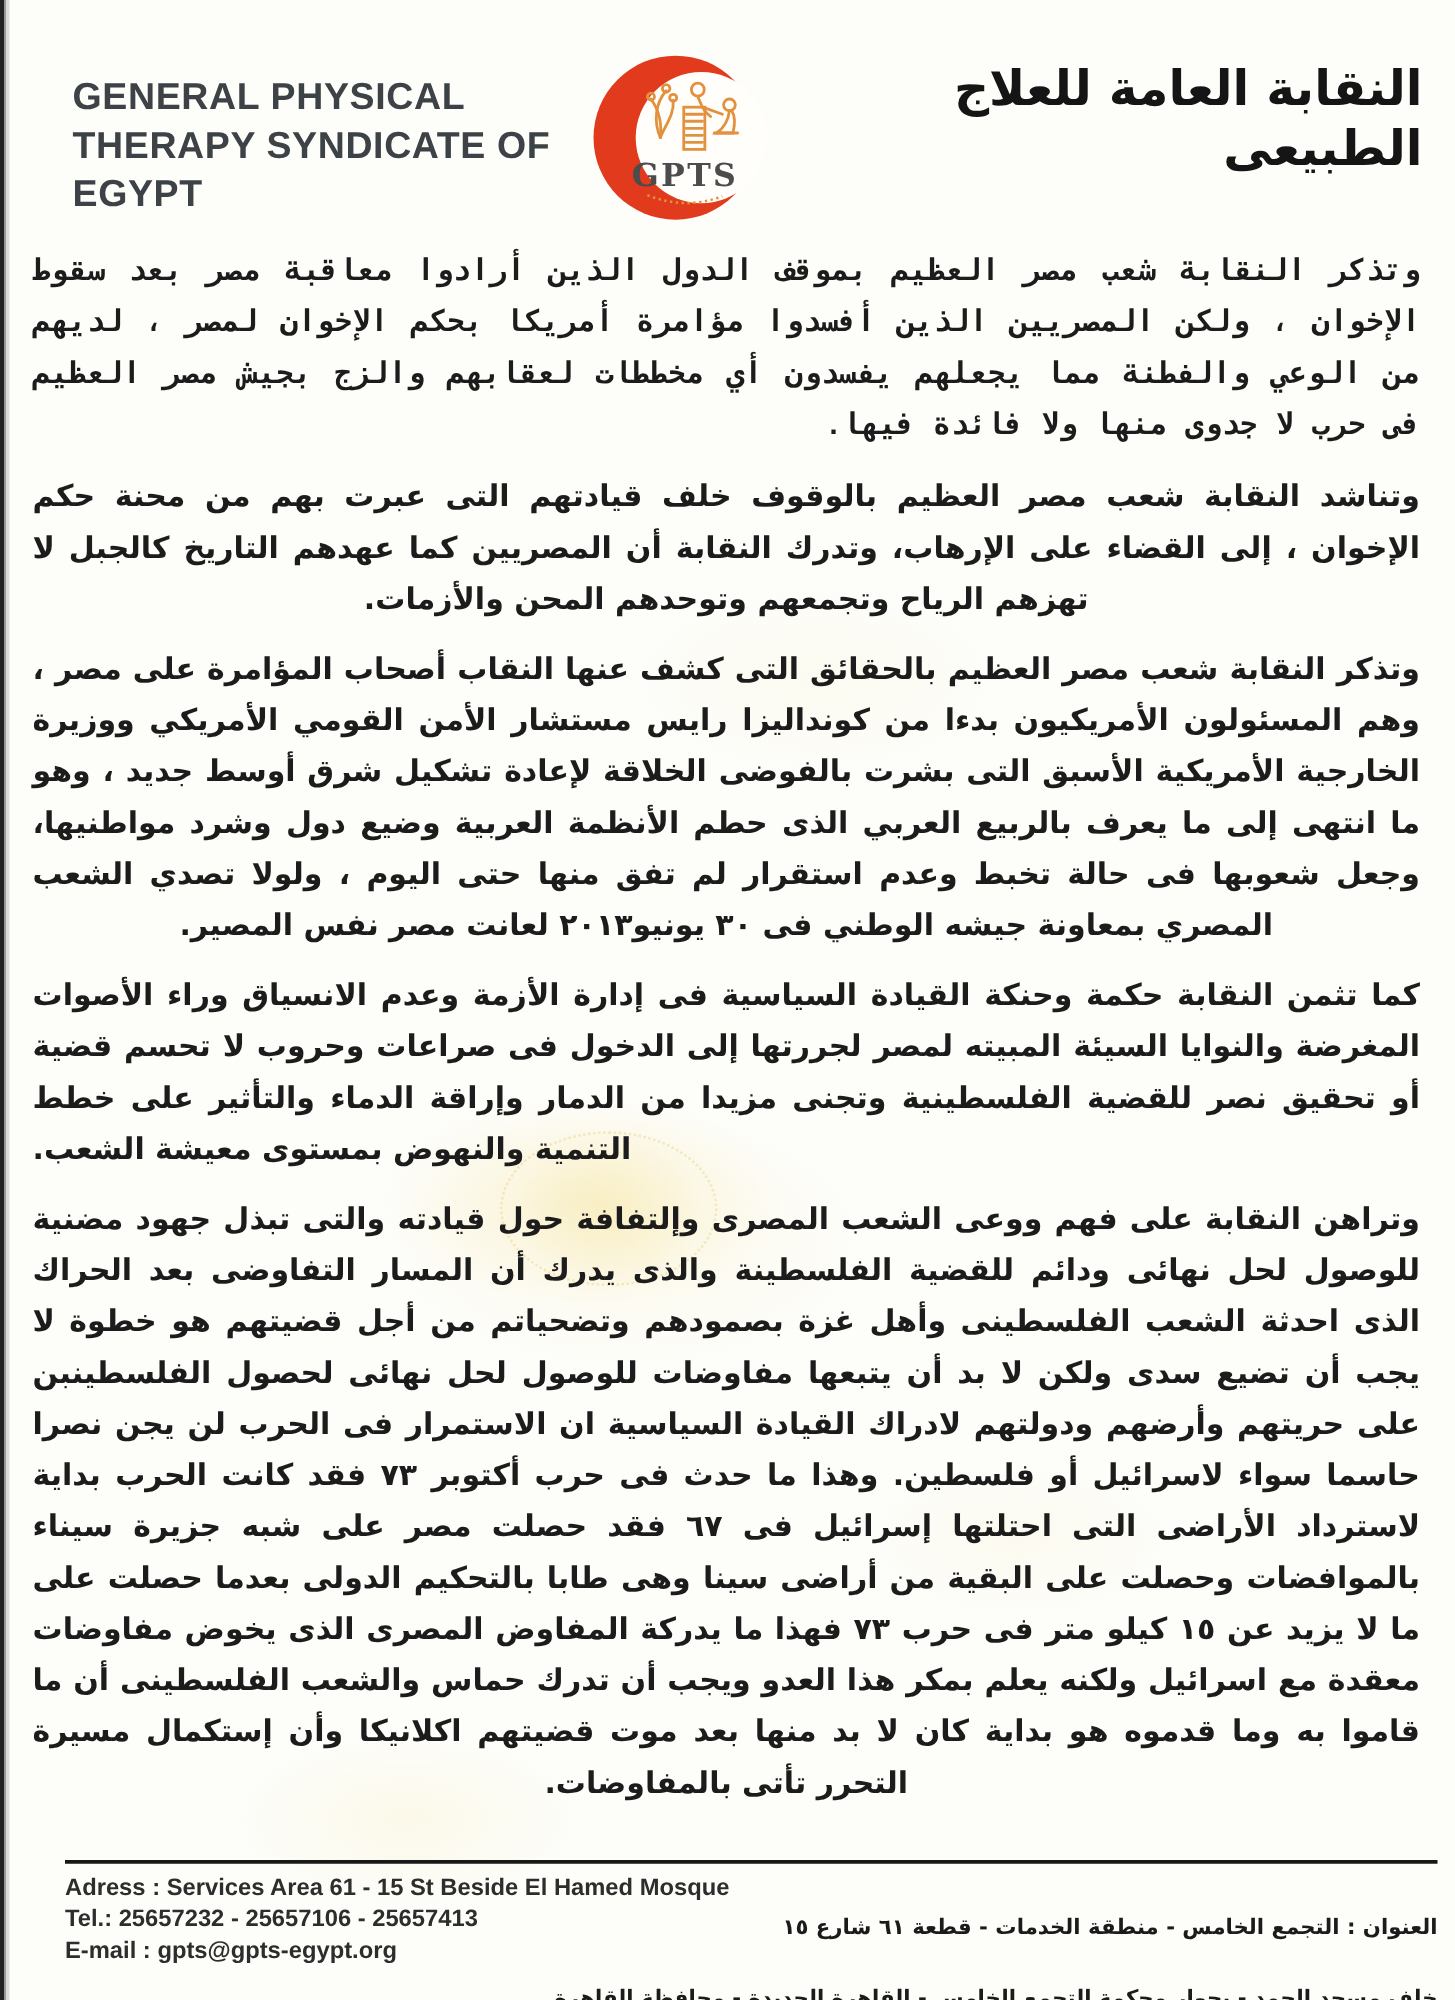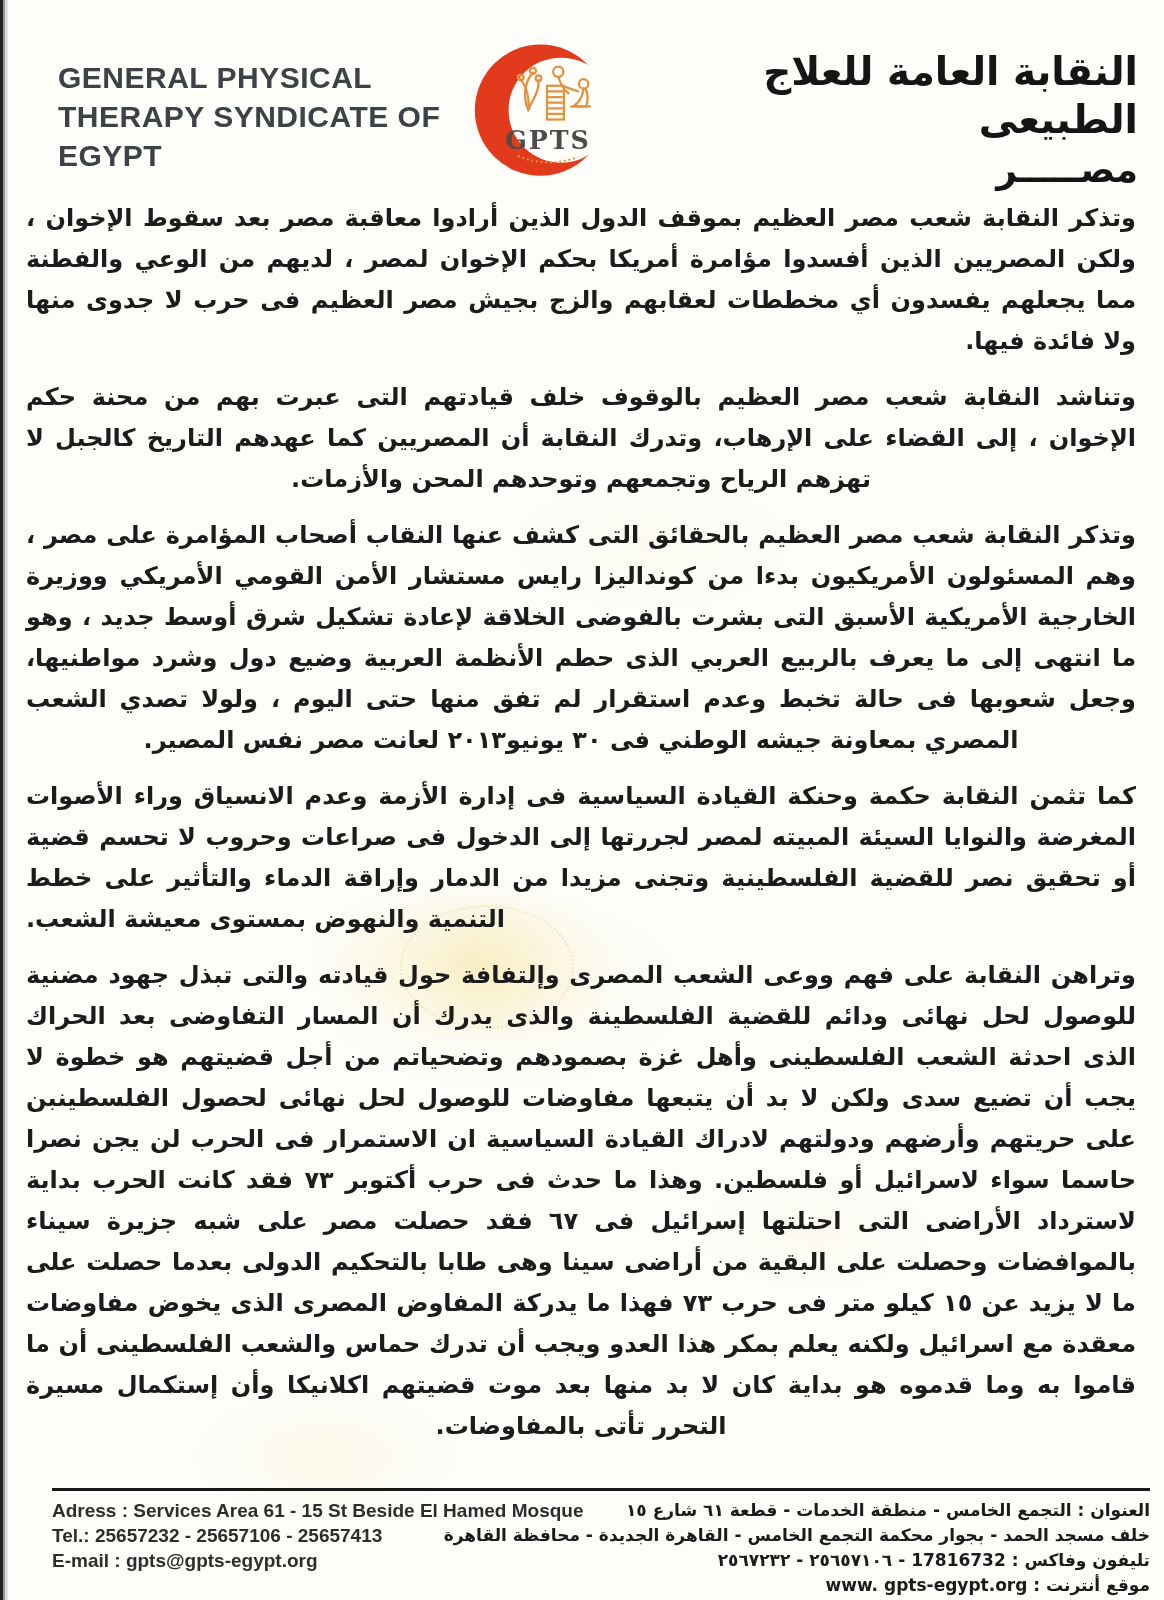--- a/index.html
+++ b/index.html
@@ -53,21 +53,21 @@
   .body-text{
     position:relative;z-index:2;
     margin:8px 28px 0 26px;
     direction:rtl;
     font-size:24px;font-weight:bold;
     line-height:41px;
     text-align:justify;
     color:#1c1c1c;
   }
   .body-text p{margin:0 0 15px 0;}
-  .last-right{text-align-last:right;}
+  .last-right{text-align-last:right;font-family:Liberation Mono, monospace;}
   .last-center{text-align-last:center;}
   .last-left{text-align-last:left;}
 
   
   .footer{
     position:absolute;left:0;right:0;top:1488px;z-index:2;
     border-top:3px solid #181818;
     margin:0 14px 0 52px;
     padding-top:7px;
     display:flex;justify-content:space-between;align-items:flex-start;
@@ -75,21 +75,21 @@
   .footer-en{
     width:46%;
     font-family:"Liberation Sans", sans-serif;
     font-weight:bold;font-size:19px;line-height:25px;color:#2d2d2d;
   }
   .footer-en div{white-space:nowrap;}
   .footer-ar{
     width:52%;direction:rtl;text-align:right;
     font-weight:bold;font-size:17px;line-height:25px;color:#1b1b1b;
   }
-  .footer-ar div{white-space:nowrap;}
+  .footer-ar div{white-space:nowrap;margin-top:32px;}
 </style>
 </head>
 <body>
 
 <div class="page">
 
   <div class="stamp-ghost"></div>
 
   <div class="header">
     <div class="en-title">GENERAL PHYSICAL THERAPY SYNDICATE OF EGYPT</div>
@@ -122,21 +122,20 @@
         </g>
 
         <text x="81" y="119" text-anchor="middle" font-family="DejaVu Serif, serif" font-size="27" font-weight="bold" letter-spacing="2" fill="#4c4c4c">GPTS</text>
 
         <path d="M49 127 q32 13 64 1" stroke="#e2923f" stroke-width="2.2" stroke-dasharray="2 3" fill="none"></path>
       </svg>
     </div>
 
     <div class="ar-title">
       <div class="l1">النقابة العامة للعلاج الطبيعى</div>
-      <div class="l2">مصـــــر</div>
     </div>
   </div>
 
   <div class="body-text">
     <p class="last-right">وتذكر النقابة شعب مصر العظيم بموقف الدول الذين أرادوا معاقبة مصر بعد سقوط الإخوان ، ولكن المصريين الذين أفسدوا مؤامرة أمريكا بحكم الإخوان لمصر ، لديهم من الوعي والفطنة مما يجعلهم يفسدون أي مخططات لعقابهم والزج بجيش مصر العظيم فى حرب لا جدوى منها ولا فائدة فيها.</p>
     <p class="last-center">وتناشد النقابة شعب مصر العظيم بالوقوف خلف قيادتهم التى عبرت بهم من محنة حكم الإخوان ، إلى القضاء على الإرهاب، وتدرك النقابة أن المصريين كما عهدهم التاريخ كالجبل لا تهزهم الرياح وتجمعهم وتوحدهم المحن والأزمات.</p>
     <p class="last-center">وتذكر النقابة شعب مصر العظيم بالحقائق التى كشف عنها النقاب أصحاب المؤامرة على مصر ، وهم المسئولون الأمريكيون بدءا من كونداليزا رايس مستشار الأمن القومي الأمريكي ووزيرة الخارجية الأمريكية الأسبق التى بشرت بالفوضى الخلاقة لإعادة تشكيل شرق أوسط جديد ، وهو ما انتهى إلى ما يعرف بالربيع العربي الذى حطم الأنظمة العربية وضيع دول وشرد مواطنيها، وجعل شعوبها فى حالة تخبط وعدم استقرار لم تفق منها حتى اليوم ، ولولا تصدي الشعب المصري بمعاونة جيشه الوطني فى ٣٠ يونيو٢٠١٣ لعانت مصر نفس المصير.</p>
     <p class="last-left">كما تثمن النقابة حكمة وحنكة القيادة السياسية فى إدارة الأزمة وعدم الانسياق وراء الأصوات المغرضة والنوايا السيئة المبيته لمصر لجررتها إلى الدخول فى صراعات وحروب لا تحسم قضية أو تحقيق نصر للقضية الفلسطينية وتجنى مزيدا من الدمار وإراقة الدماء والتأثير على خطط التنمية والنهوض بمستوى معيشة الشعب.</p>
     <p class="last-center">وتراهن النقابة على فهم ووعى الشعب المصرى وإلتفافة حول قيادته والتى تبذل جهود مضنية للوصول لحل نهائى ودائم للقضية الفلسطينة والذى يدرك أن المسار التفاوضى بعد الحراك الذى احدثة الشعب الفلسطينى وأهل غزة بصمودهم وتضحياتم من أجل قضيتهم هو خطوة لا يجب أن تضيع سدى ولكن لا بد أن يتبعها مفاوضات للوصول لحل نهائى لحصول الفلسطينبن على حريتهم وأرضهم ودولتهم لادراك القيادة السياسية ان الاستمرار فى الحرب لن يجن نصرا حاسما سواء لاسرائيل أو فلسطين. وهذا ما حدث فى حرب أكتوبر ٧٣ فقد كانت الحرب بداية لاسترداد الأراضى التى احتلتها إسرائيل فى ٦٧ فقد حصلت مصر على شبه جزيرة سيناء بالموافضات وحصلت على البقية من أراضى سينا وهى طابا بالتحكيم الدولى بعدما حصلت على ما لا يزيد عن ١٥ كيلو متر فى حرب ٧٣ فهذا ما يدركة المفاوض المصرى الذى يخوض مفاوضات معقدة مع اسرائيل ولكنه يعلم بمكر هذا العدو ويجب أن تدرك حماس والشعب الفلسطينى أن ما قاموا به وما قدموه هو بداية كان لا بد منها بعد موت قضيتهم اكلانيكا وأن إستكمال مسيرة التحرر تأتى بالمفاوضات.</p>
   </div>

